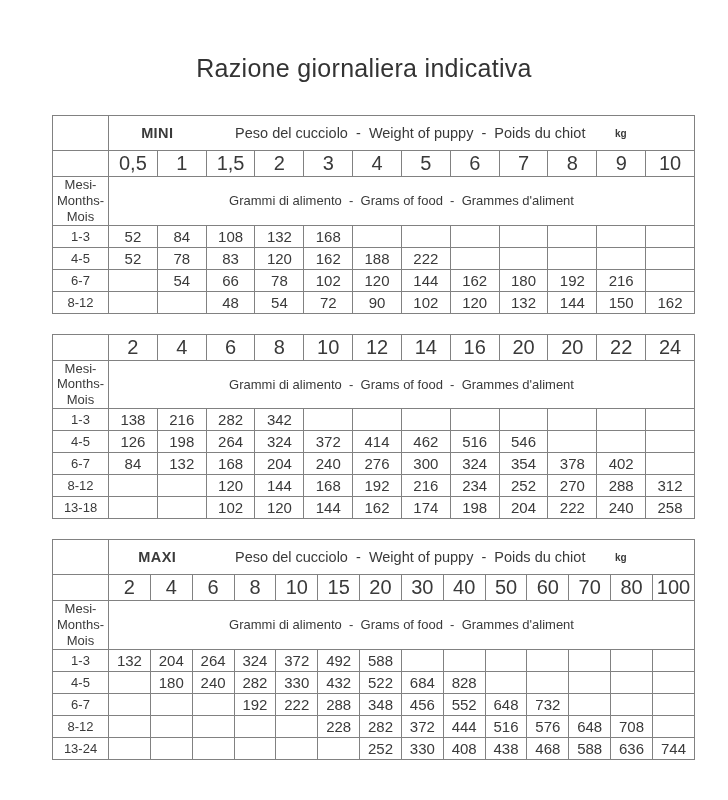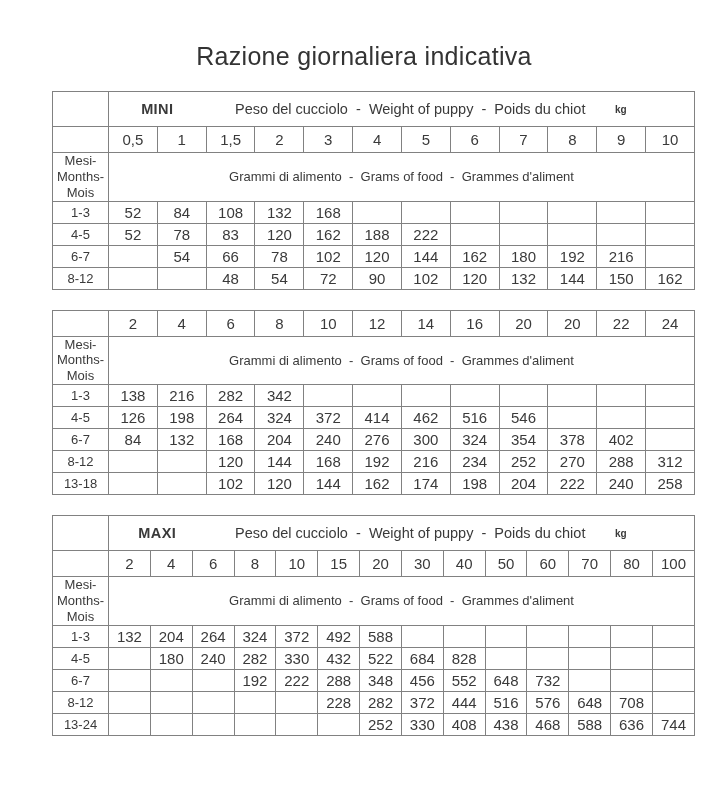--- a/index.html
+++ b/index.html
@@ -11,21 +11,21 @@
     background: #ffffff;
     font-family: "Liberation Sans", sans-serif;
     color: #3a3a3a;
   }
   .page {
     width: 728px;
     height: 800px;
     overflow: hidden;
   }
   h1.page-title {
-    margin: 0;
+    margin: 12px;
     padding-top: 42px;
     padding-bottom: 20px;
     text-align: center;
     font-size: 25px;
     font-weight: 500;
     letter-spacing: 0.3px;
     color: #333333;
   }
   table.ration-table {
     border-collapse: collapse;
@@ -65,21 +65,21 @@
     white-space: pre;
   }
   .header-flex .unit-label {
     width: 13.5%;
     text-align: left;
     font-weight: bold;
     font-size: 10px;
   }
   td.weight-cell {
     height: 26px;
-    font-size: 15px;
+    font-size: 20px;
     margin-top: 16px;
   }
   td.months-header-cell {
     height: 48px;
     font-size: 13px;
     line-height: 1.22;
     white-space: pre-line;
   }
   td.grams-header-cell {
     font-size: 13px;

